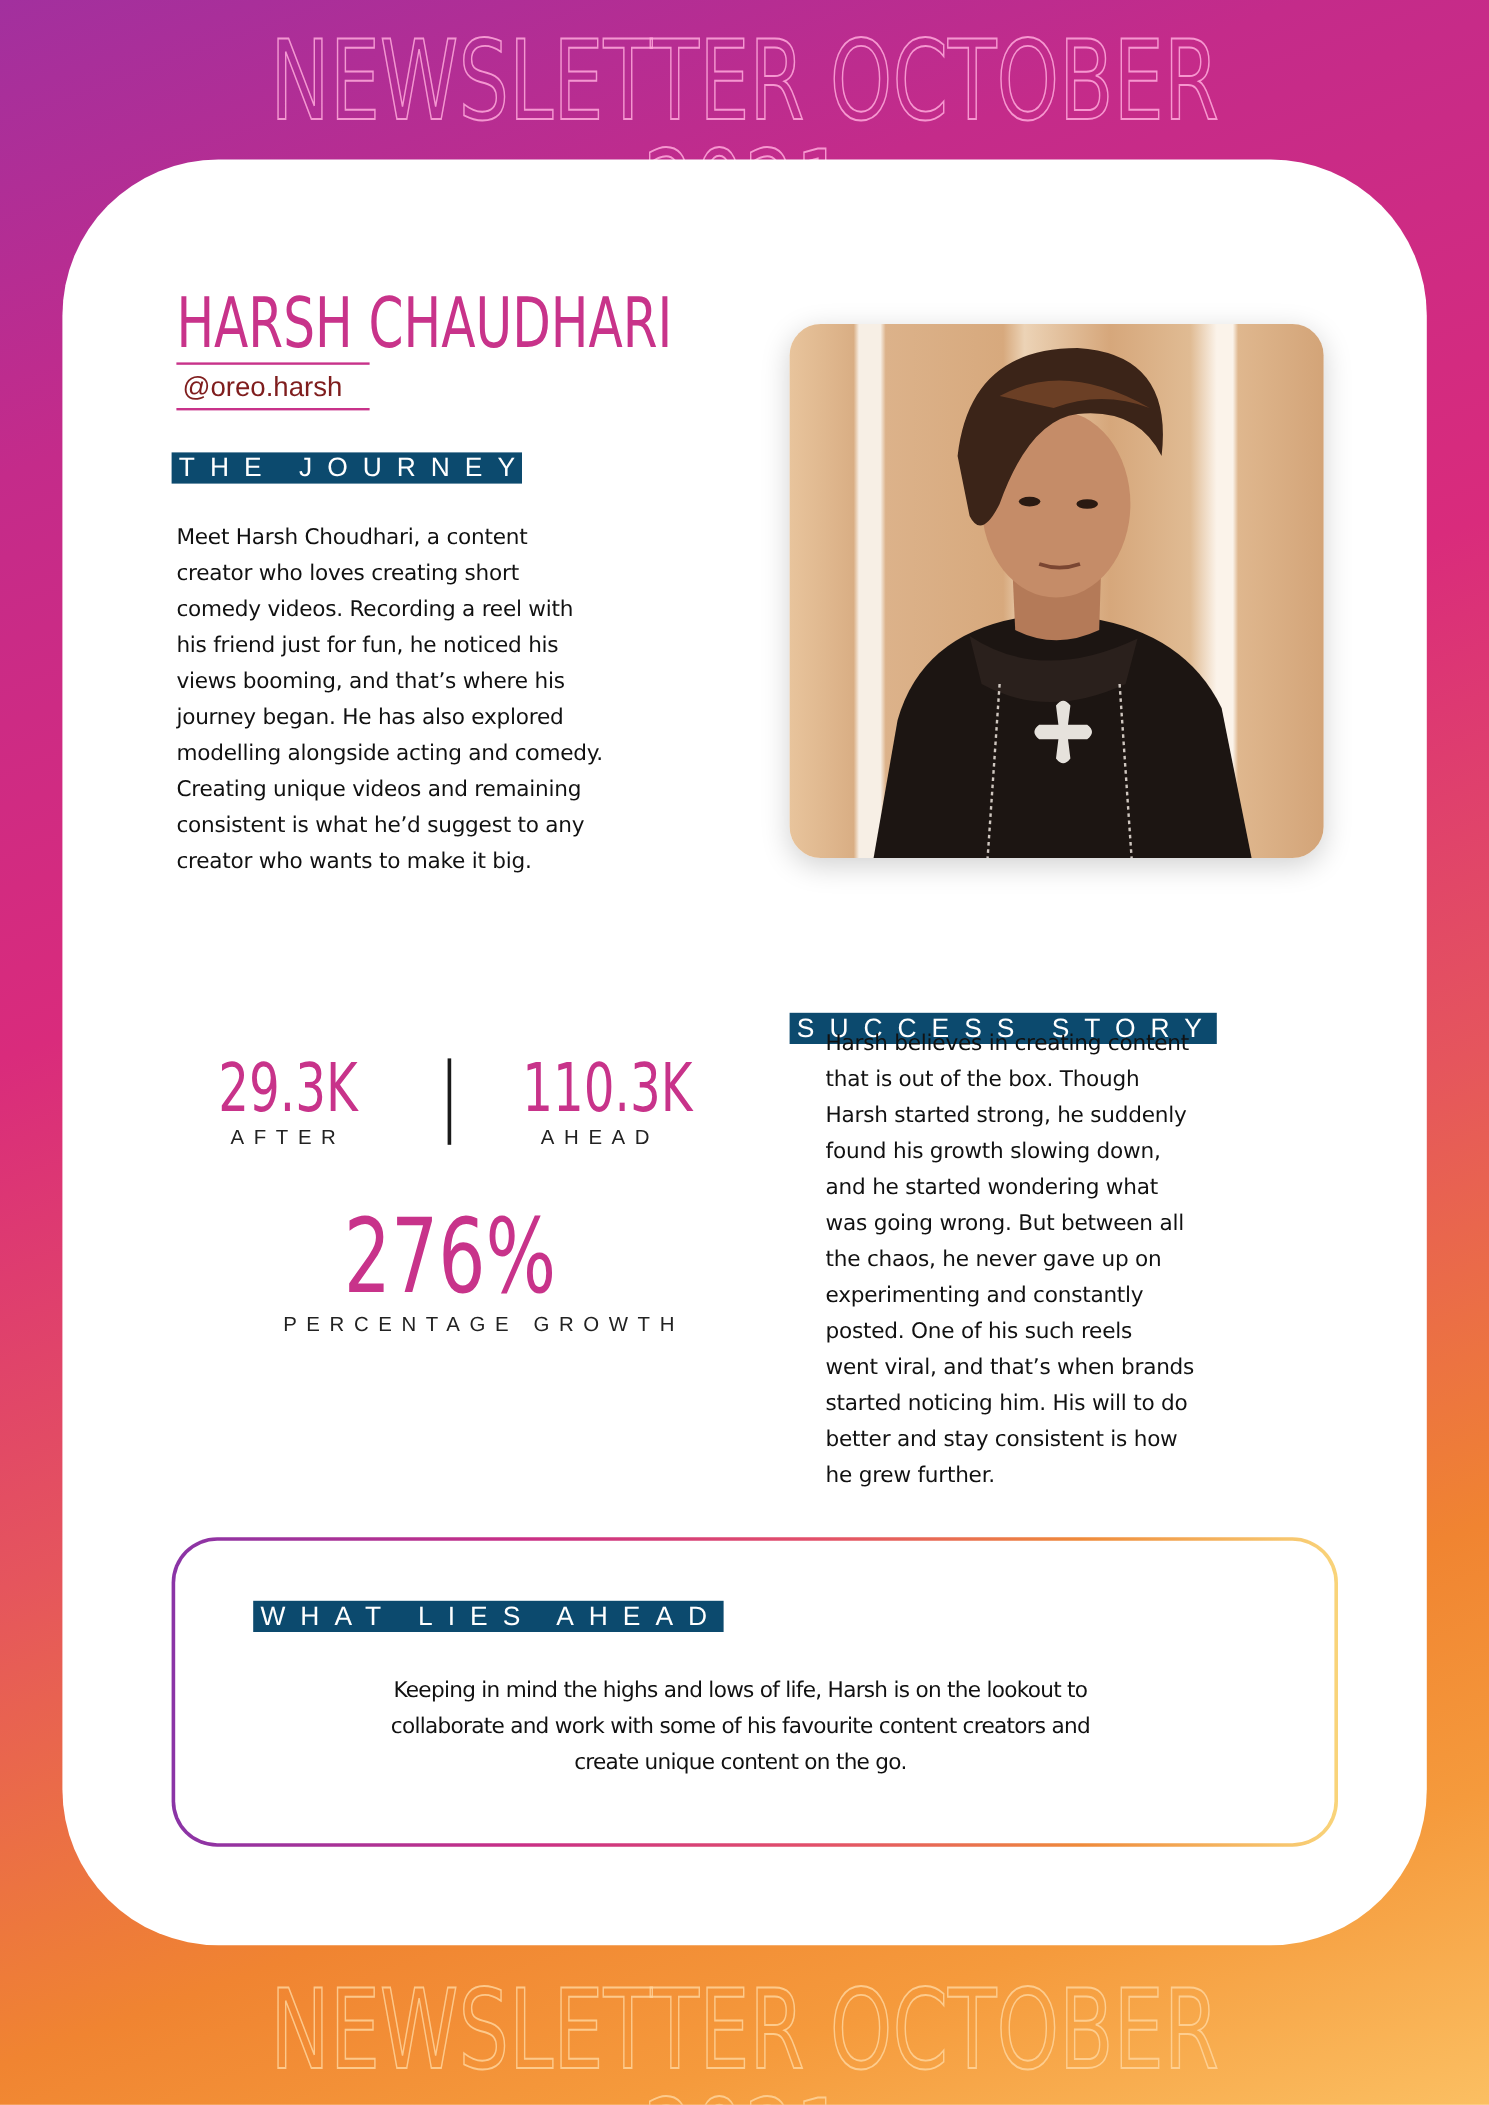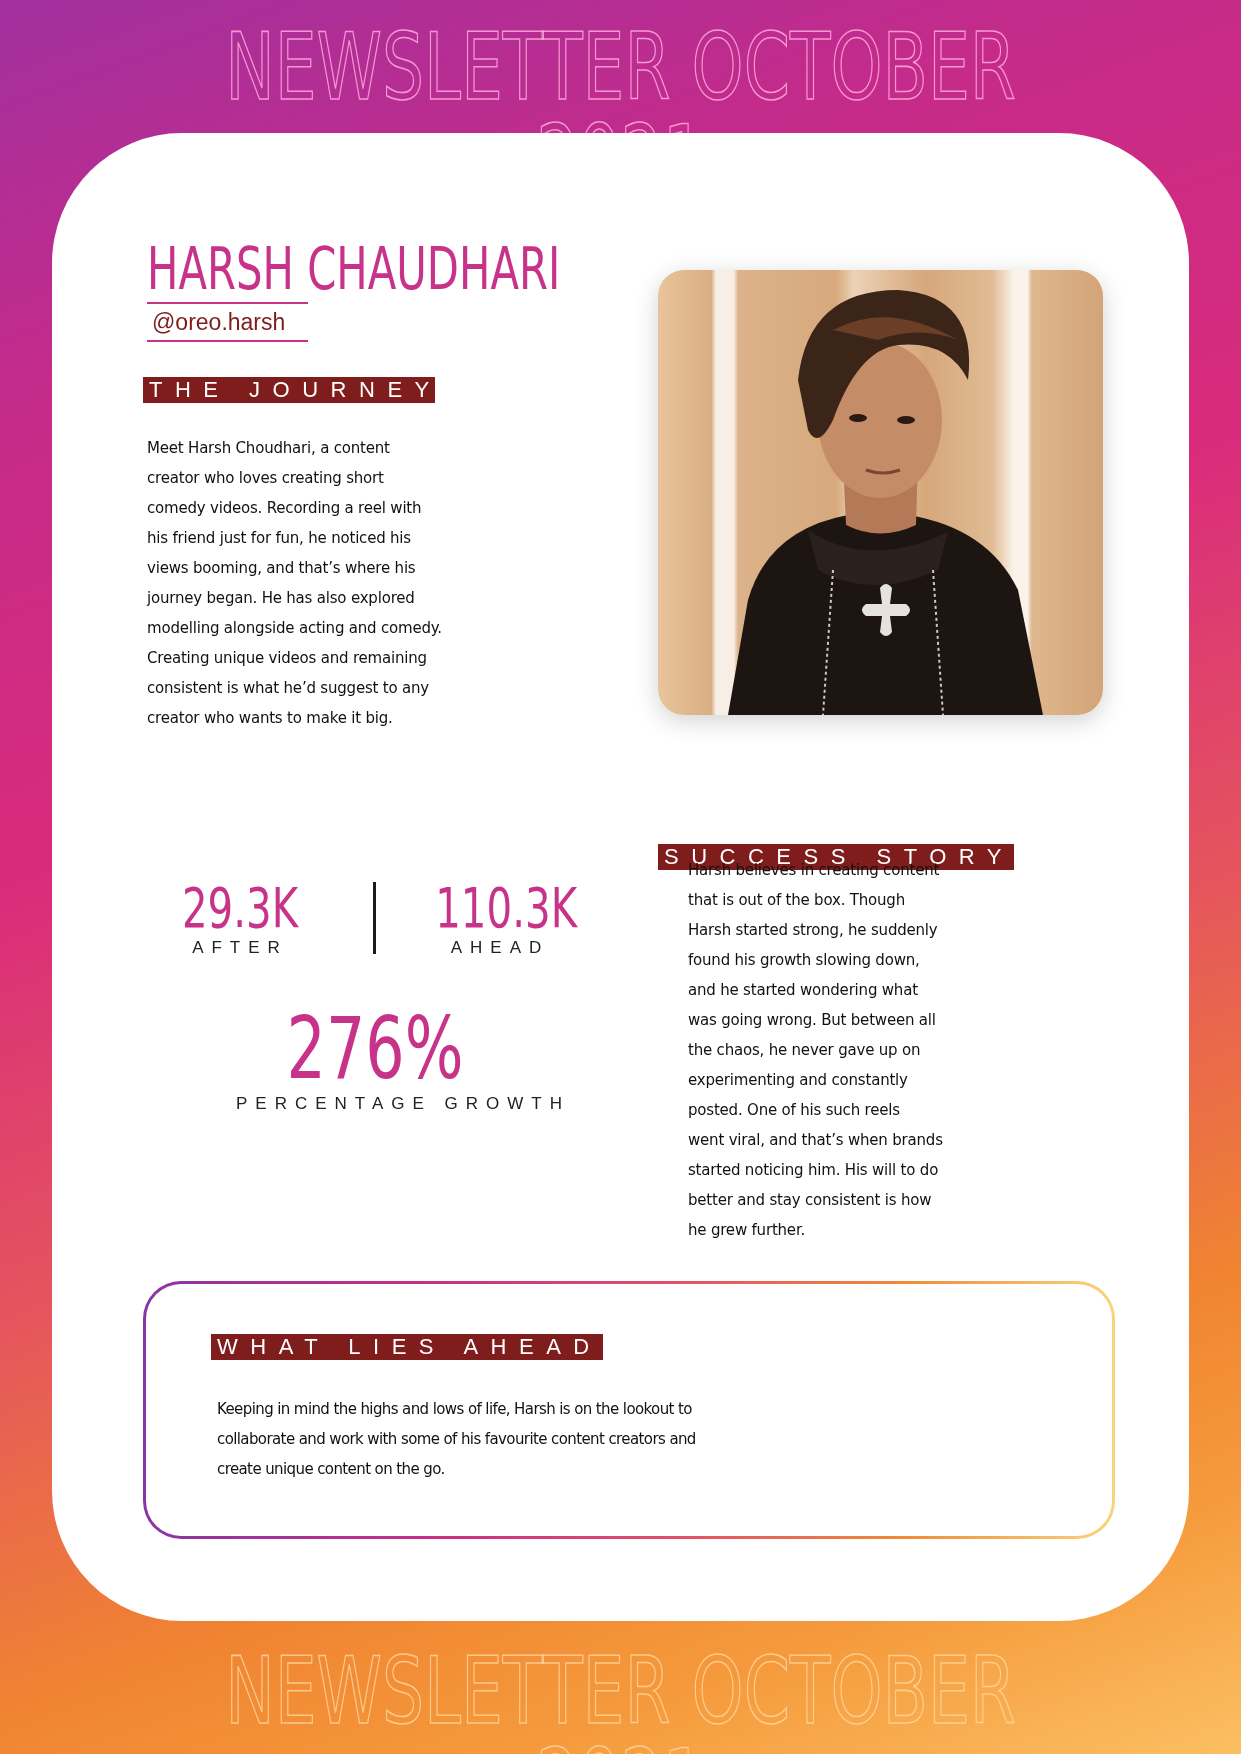--- a/index.html
+++ b/index.html
@@ -31,34 +31,34 @@
     }
     .handle-wrap {
       position: absolute; left: 147px; top: 302px; width: 161px; height: 36px;
       border-top: 2px solid #c8338a; border-bottom: 2px solid #c8338a;
     }
     .handle {
       position: absolute; left: 5px; top: 5px; font-size: 23px; color: #7f1d1d;
       font-family: "Liberation Sans", sans-serif;
     }
     .label {
-      position: absolute; background: #7f1d1d; color: #fff;
+      position: absolute; background: #0c4a6e; color: #fff;
       font-family: "Liberation Sans", sans-serif; font-size: 22px; letter-spacing: 12.5px;
       padding: 1px 0 1px 6px; line-height: 24px; white-space: nowrap;
     }
     .label.journey { left: 143px; top: 377px; width: 286px; }
     .label.success { left: 658px; top: 799px; width: 350px; margin-top: 45px; }
     .label.ahead { left: 211px; top: 1334px; width: 386px; }
     .body-text {
-      position: absolute; font-family: "DejaVu Sans", sans-serif; font-size: 15px;
+      position: absolute; font-family: "DejaVu Sans", sans-serif; font-size: 18px;
       line-height: 30px; color: #111; white-space: pre-line;
     }
     .journey-text { left: 147px; top: 433px; width: 470px; letter-spacing: -0.2px; }
     .success-text { left: 663px; top: 855px; width: 420px; letter-spacing: -0.2px; margin-left: 25px; }
-    .ahead-text { left: 217px; top: 1394px; width: 800px; letter-spacing: -0.6px; }
+    .ahead-text { left: 217px; top: 1394px; width: 800px; letter-spacing: -0.6px; text-align: center; }
 
     .photo {
       position: absolute; left: 658px; top: 270px; width: 445px; height: 445px;
       border-radius: 26px; overflow: hidden;
       box-shadow: 0 6px 24px rgba(0,0,0,0.18);
       background: linear-gradient(90deg, #e8c49c 0%, #d9ae84 12%, #f7efe5 13%, #f7efe5 17%, #dcb28a 18%, #d7a97d 40%, #ecd3b6 44%, #d6a77b 60%, #e0bb93 75%, #fbf3ea 80%, #fbf3ea 83%, #dfb78e 84%, #d3a478 100%);
     }
     .photo svg { position: absolute; left: 0; top: 0; }
 
     .stat-num {

